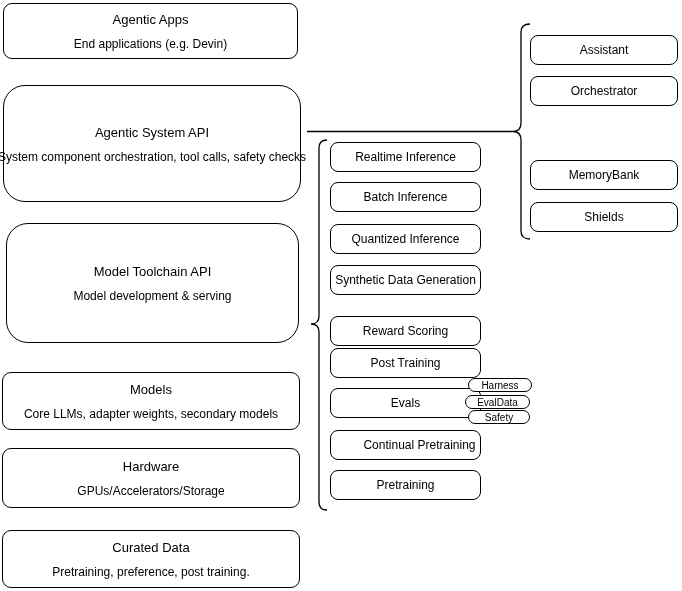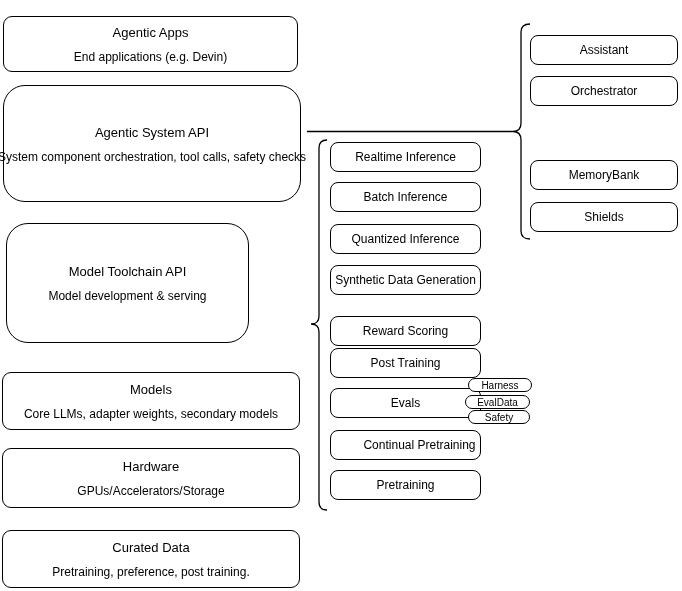--- a/index.html
+++ b/index.html
@@ -83,31 +83,31 @@
 
   <svg class="connector-layer" width="682" height="591" viewBox="0 0 682 591">
 
     <path d="M 327 140 Q 319 140 319 148 L 319 316 Q 319 324 311 324 Q 319 324 319 332 L 319 502 Q 319 510 327 510" fill="none" stroke="#000000" stroke-width="1.3"></path>
 
     <path d="M 530 24 Q 521 24 521 32 L 521 123 Q 521 131.5 513 131.5 Q 521 131.5 521 140 L 521 231 Q 521 239 530 239" fill="none" stroke="#000000" stroke-width="1.3"></path>
 
     <path d="M 307 131.5 L 513 131.5" fill="none" stroke="#000000" stroke-width="1.3"></path>
   </svg>
 
-  <div class="node r-small" style="left:3px; top:16px; width:295px; height:56px;">
+  <div class="node r-small" style="left:3px; top:3px; width:295px; height:56px;">
     <div class="title">Agentic Apps</div>
     <div class="subtitle">End applications (e.g. Devin)</div>
   </div>
 
   <div class="node r-big" style="left:3px; top:85px; width:298px; height:117px;">
     <div class="title">Agentic System API</div>
     <div class="subtitle">System component orchestration, tool calls, safety checks</div>
   </div>
 
-  <div class="node r-big" style="left:6px; top:223px; width:243px; height:120px;">
+  <div class="node r-big" style="left:6px; top:223px; width:293px; height:120px;">
     <div class="title">Model Toolchain API</div>
     <div class="subtitle">Model development &amp; serving</div>
   </div>
 
   <div class="node r-small" style="left:2px; top:372px; width:298px; height:58px;">
     <div class="title">Models</div>
     <div class="subtitle">Core LLMs, adapter weights, secondary models</div>
   </div>
 
   <div class="node r-small" style="left:2px; top:448px; width:298px; height:60px;">

